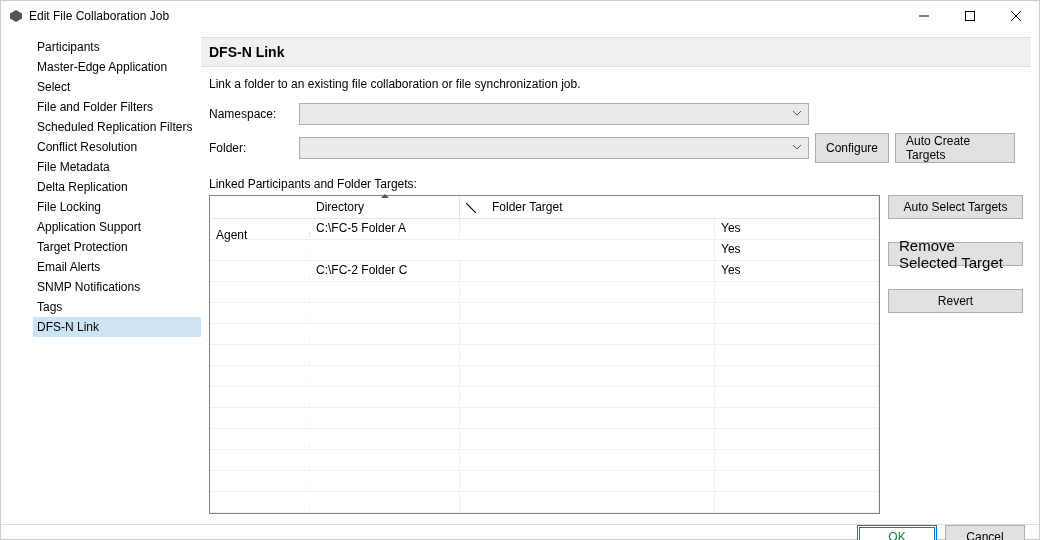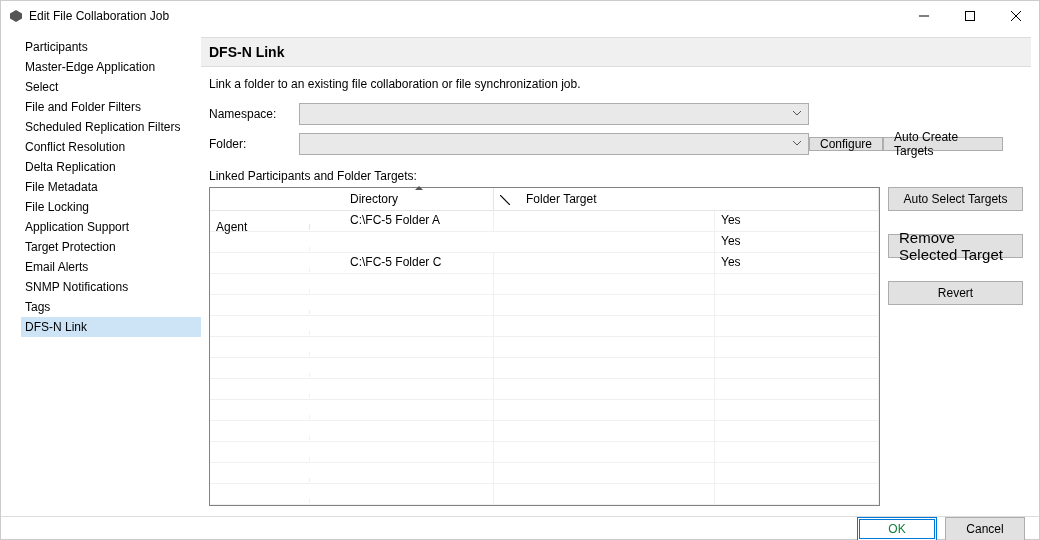--- a/index.html
+++ b/index.html
@@ -3,42 +3,42 @@
 <meta charset="utf-8">
 <style>
   html,body{margin:0;padding:0;font-family:"Segoe UI",Tahoma,sans-serif;font-size:12px;color:#000;background:#fff;}
   .window{width:1040px;height:540px;border:1px solid #ccc;box-sizing:border-box;display:flex;flex-direction:column;}
   .titlebar{height:30px;display:flex;align-items:center;padding:0 0 0 8px;}
   .titlebar .app-icon{width:14px;height:14px;margin-right:6px;display:flex;align-items:center;justify-content:center;}
   .titlebar .title{flex:0 0 auto;}
   .titlebar .spacer{flex:1;}
   .win-btn{width:46px;height:30px;display:flex;align-items:center;justify-content:center;}
   .body{flex:1;display:flex;border-top:0;}
-  .sidebar{width:200px;padding:6px 0 0 20px;box-sizing:border-box;}
+  .sidebar{width:200px;padding:6px 0 0 32px;box-sizing:border-box;}
   .sidebar-item{padding:1px 4px;line-height:18px;cursor:default;white-space:nowrap;}
   .sidebar-item.selected{background:#cde4f7;}
   .main{flex:1;display:flex;flex-direction:column;padding:0 8px 0 0;box-sizing:border-box;position:relative;}
   .section-header{font-size:14px;font-weight:600;padding:6px 8px;background:#f0f0f0;border:1px solid #ddd;border-left:0;border-right:0;margin:6px 0 10px 0;}
   .desc{padding:0 8px 10px 8px;}
   .form-row{display:flex;align-items:center;padding:2px 8px;margin-bottom:4px;}
   .form-label{width:90px;}
   .select{flex:0 0 510px;height:22px;border:1px solid #adadad;background:#e9e9e9;position:relative;box-sizing:border-box;}
   .select .chev{position:absolute;right:6px;top:3px;}
-  .btn{height:14px;border:1px solid #adadad;background:#e1e1e1;padding:0 10px;display:flex;align-items:center;justify-content:flex-end;cursor:default;box-sizing:border-box;}
+  .btn{height:30px;border:1px solid #adadad;background:#e1e1e1;padding:0 10px;margin-left:6px;display:flex;align-items:center;justify-content:flex-end;cursor:default;box-sizing:border-box;}
   .linked-label{padding:8px 8px 4px 8px;}
   .content-row{display:flex;padding:0 8px;gap:8px;flex:1;min-height:0;}
   .table-wrap{flex:1;border:1px solid #828282;background:#fff;display:flex;flex-direction:column;min-height:0;}
   .thead{display:flex;height:22px;background:#fff;border-bottom:1px solid #e5e5e5;}
   .th{border-right:1px solid #e5e5e5;padding:3px 6px;box-sizing:border-box;display:flex;align-items:center;gap:4px;position:relative;}
   .th.sorted::after{content:"";position:absolute;top:-2px;left:50%;transform:translateX(-50%);width:0;height:0;border-left:4px solid transparent;border-right:4px solid transparent;border-bottom:4px solid #555;}
   .tbody{flex:1;overflow:hidden;}
   .tr{display:flex;height:20px;border-bottom:1px solid #f0f0f0;}
   .td{border-right:1px solid #f0f0f0;padding:2px 6px;box-sizing:border-box;overflow:hidden;white-space:nowrap;}
   .c-agent{width:100px;margin-top:36px;}
-  .c-dir{width:150px;margin-left:34px;}
+  .c-dir{width:150px;}
   .c-target{flex:1;min-width:200px;gap:16px;}
   .c-enabled{width:164px;}
   .side-buttons{width:135px;display:flex;flex-direction:column;gap:23px;}
   .side-buttons .btn{margin:0;width:135px;height:24px;justify-content:center;}
   .footer{height:50px;border-top:1px solid #ddd;display:flex;align-items:center;justify-content:flex-end;padding:0 14px;gap:8px;}
   .footer .btn{width:80px;height:24px;justify-content:center;margin:0;}
   .btn.primary{border:1px solid #0078d7;background:#fff;color:#15803d;}
   .btn.primary{outline:1px solid #0078d7;outline-offset:-3px;}
   .pencil{display:inline-block;width:10px;height:10px;}
 </style>
@@ -73,22 +73,22 @@
   </div>
 
   <div class="body">
     <div class="sidebar" id="sidebar">
         <div class="sidebar-item"><span>Participants</span></div>
         <div class="sidebar-item"><span>Master-Edge Application</span></div>
         <div class="sidebar-item"><span>Select</span></div>
         <div class="sidebar-item"><span>File and Folder Filters</span></div>
         <div class="sidebar-item"><span>Scheduled Replication Filters</span></div>
         <div class="sidebar-item"><span>Conflict Resolution</span></div>
+        <div class="sidebar-item"><span>File Metadata</span></div>
         <div class="sidebar-item"><span>Delta Replication</span></div>
-        <div class="sidebar-item"><span>File Metadata</span></div>
         <div class="sidebar-item"><span>File Locking</span></div>
         <div class="sidebar-item"><span>Application Support</span></div>
         <div class="sidebar-item"><span>Target Protection</span></div>
         <div class="sidebar-item"><span>Email Alerts</span></div>
         <div class="sidebar-item"><span>SNMP Notifications</span></div>
         <div class="sidebar-item"><span>Tags</span></div>
         <div class="sidebar-item selected"><span>DFS-N Link</span></div>
       </div>
 
     <div class="main">
@@ -150,21 +150,21 @@
                 <div class="td c-target"></div>
                 <div class="td c-enabled">Yes</div>
               </div>
               <div class="tr">
                 <div class="td c-agent">Agent3</div>
                 <div class="td c-target"></div>
                 <div class="td c-enabled">Yes</div>
               </div>
               <div class="tr">
                 <div class="td c-agent">Agent4</div>
-                <div class="td c-dir">C:\FC-5 Folder C</div>
+                <div class="td c-dir">C:\FC-2 Folder C</div>
                 <div class="td c-target"></div>
                 <div class="td c-enabled">Yes</div>
               </div>
               <div class="tr">
                 <div class="td c-agent"></div>
                 <div class="td c-dir"></div>
                 <div class="td c-target"></div>
                 <div class="td c-enabled"></div>
               </div>
               <div class="tr">

